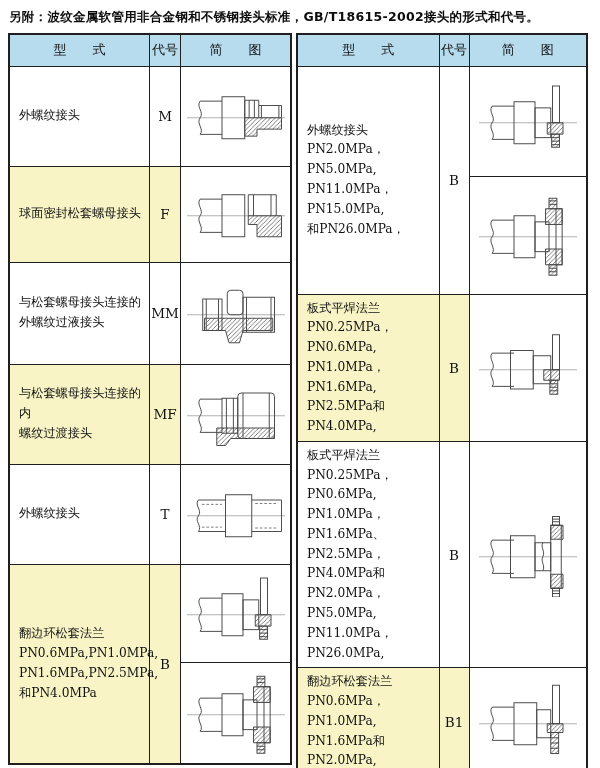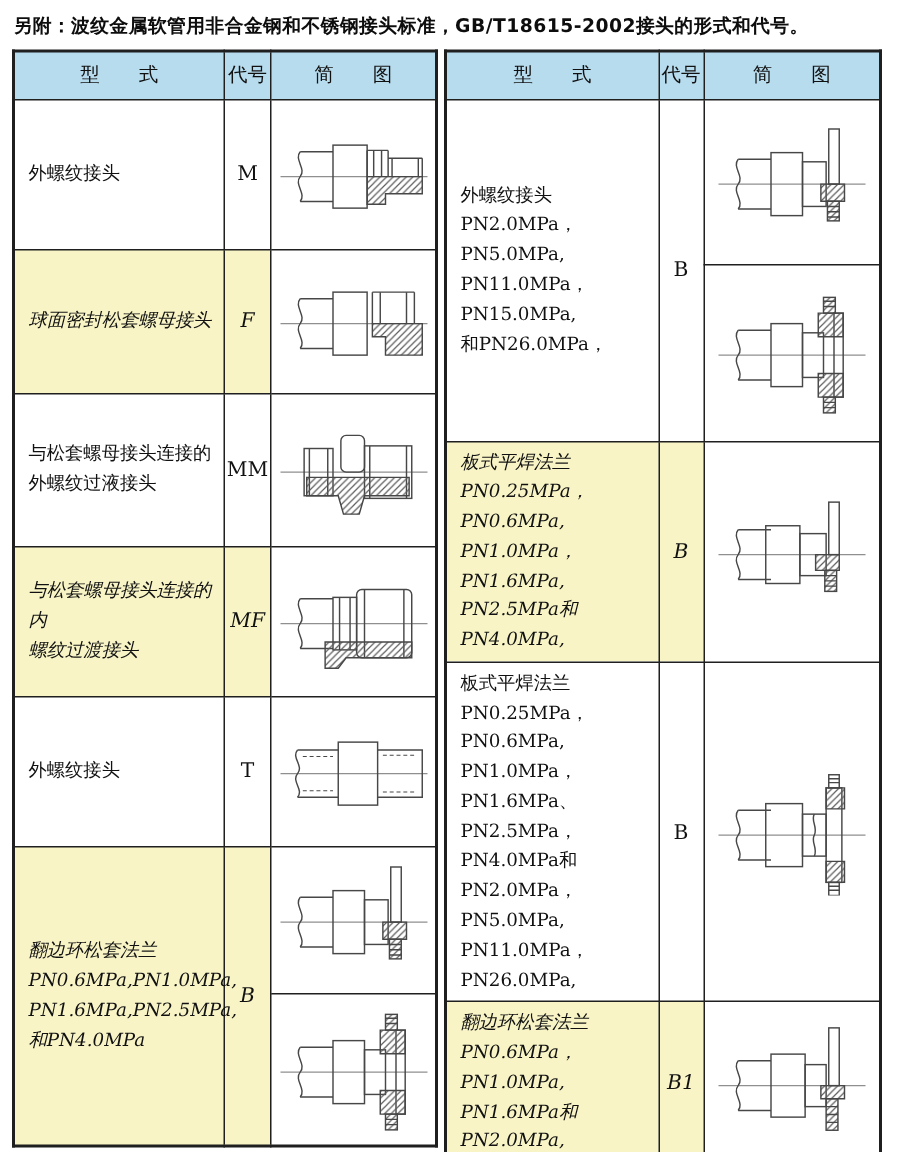--- a/index.html
+++ b/index.html
@@ -34,21 +34,21 @@
   td.type{
     font-family:"DejaVu Serif","Liberation Serif",serif;
     font-size:12.2px;line-height:1.62;
     padding:4px 3px 4px 9px;vertical-align:middle;
     white-space:pre-line;background:#fff;
   }
   td.code{
     font-family:"DejaVu Serif","Liberation Serif",serif;
     font-size:13.5px;text-align:center;vertical-align:middle;background:#fff;
   }
-  td.hl{background:var(--hl-bg);font-style:italic;}
+  td.hl{background:var(--hl-bg);}
   td.diag-cell{background:#fff;text-align:center;vertical-align:middle;}
   svg.diag{width:106px;height:84px;display:block;margin:auto;}
   .defs-holder{position:absolute;width:0;height:0;overflow:hidden;}
 </style>
 </head>
 <body>
 
 <svg class="defs-holder" aria-hidden="true">
   <defs>
     <pattern id="hatch" width="5" height="5" patternUnits="userSpaceOnUse">

